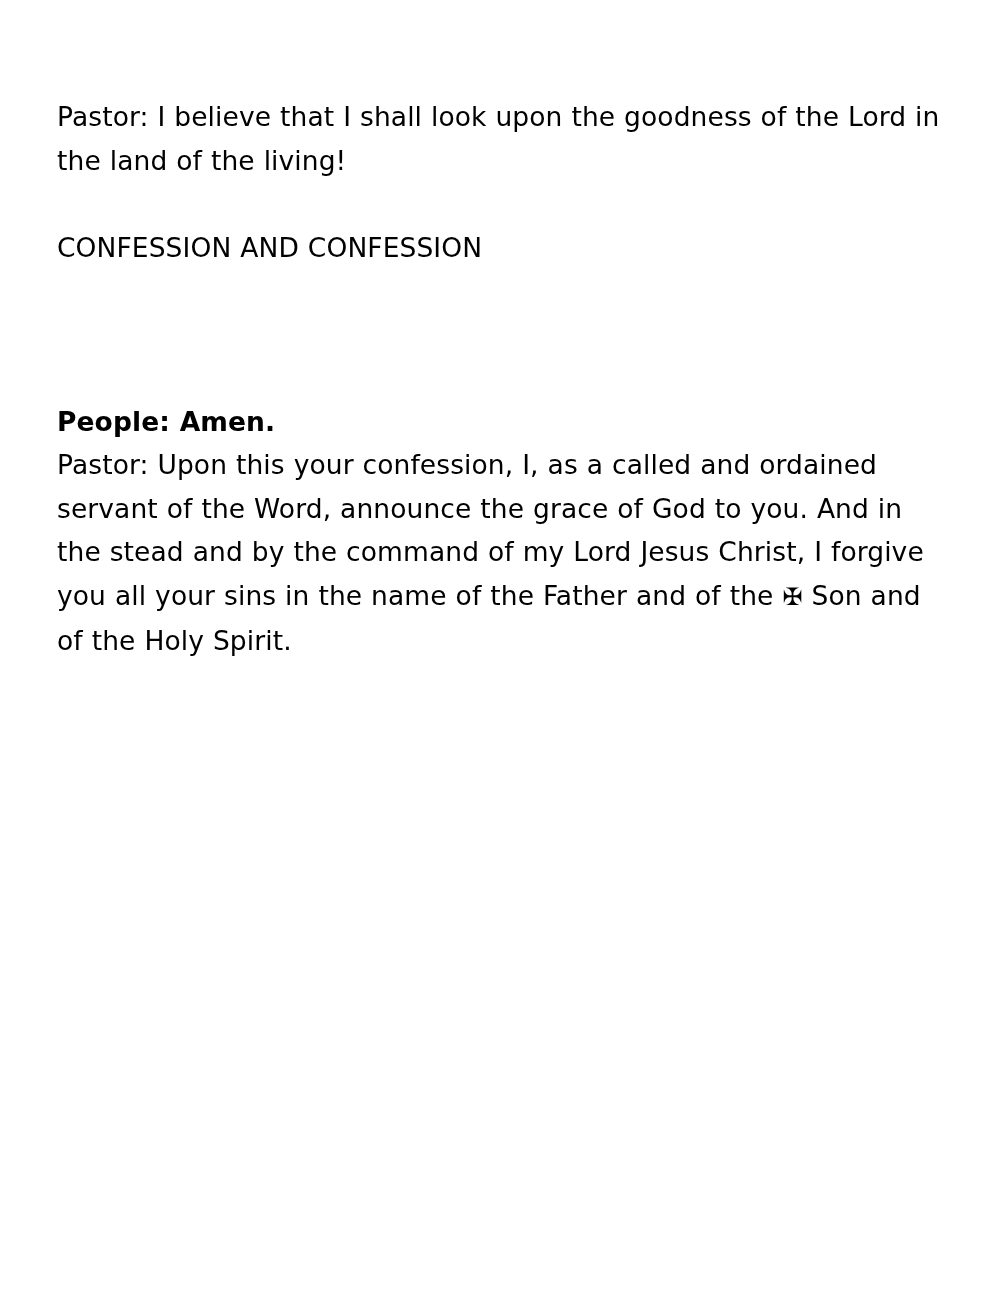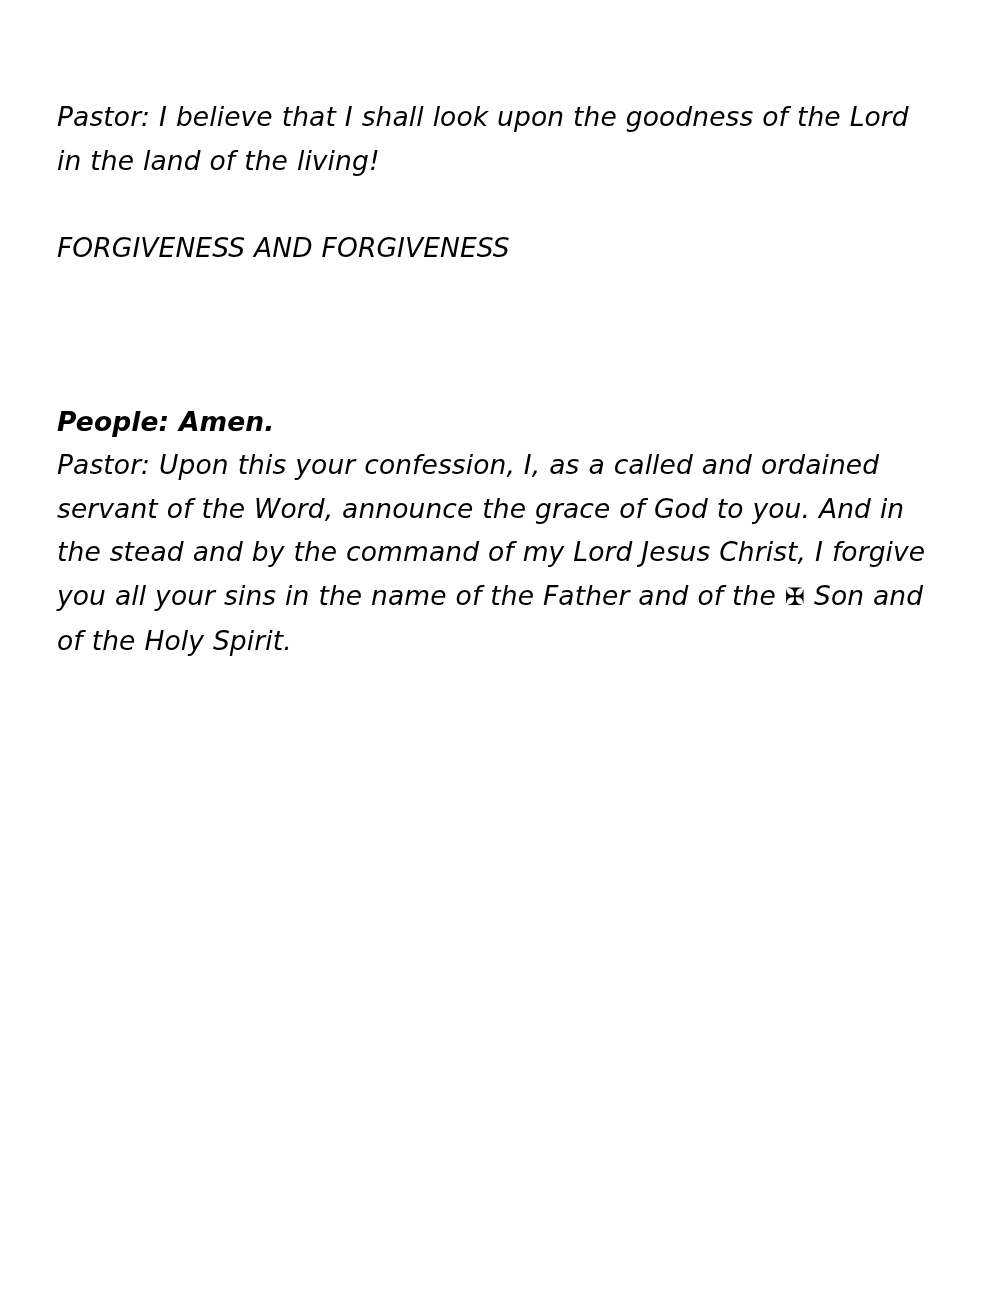--- a/index.html
+++ b/index.html
@@ -14,21 +14,20 @@
     color: #000000;
     overflow: hidden;
   }
   .page {
     position: relative;
     width: 1000px;
     height: 1294px;
     box-sizing: border-box;
     padding: 95px 60px 0 57px;
     background: #ffffff;
-    font-style: italic;
   }
   .block {
     font-size: 26.5px;
     line-height: 43.5px;
     letter-spacing: 0.1px;
     margin: 0;
     word-spacing: 0.4px;
   }
   .block.bold {
     font-weight: bold;
@@ -43,21 +42,21 @@
 </style>
 </head>
 <body>
 
 <div class="page">
 
   <p class="block">Pastor: I believe that I shall look upon the goodness of the Lord in the land of the living!</p>
 
   <div class="spacer"></div>
 
-  <p class="block">FORGIVENESS AND FORGIVENESS</p>
+  <p class="block">CONFESSION AND CONFESSION</p>
 
   <div class="spacer"></div>
 
 
   <div class="spacer"></div>
 
 
   <div class="spacer"></div>
 
   <p class="block bold">People:  Amen.</p>

